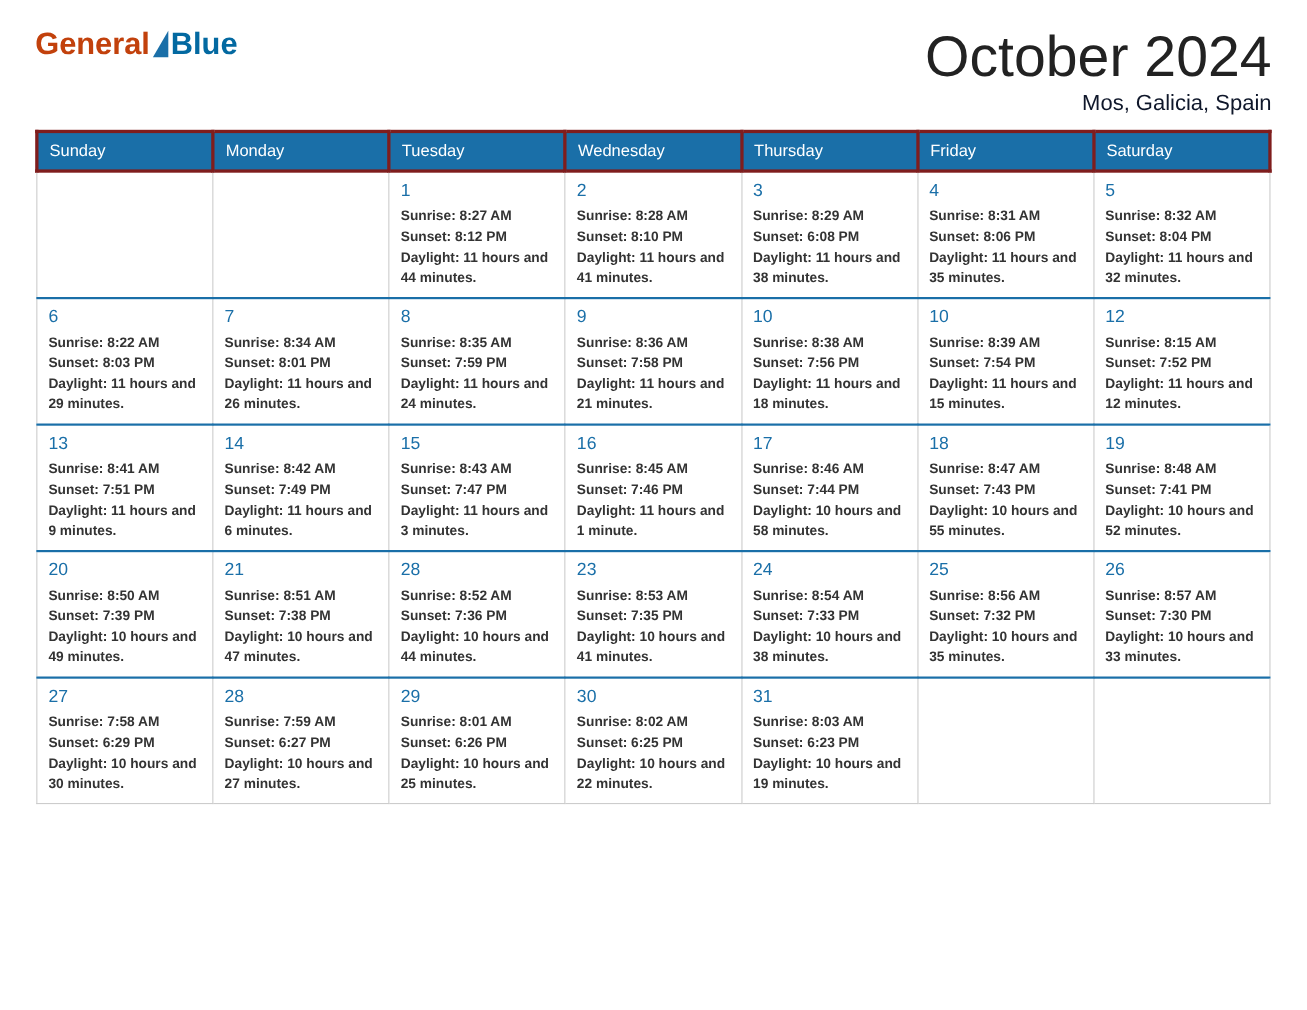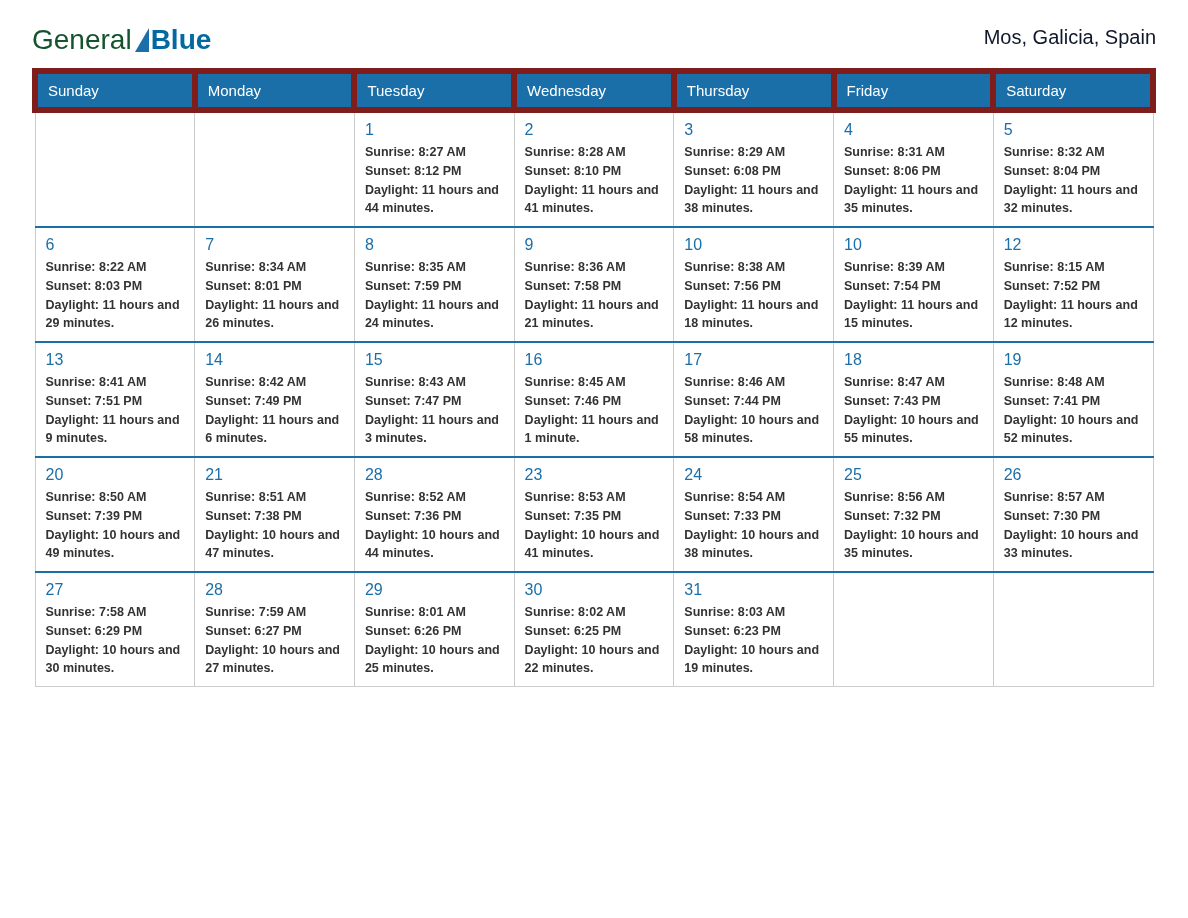--- a/index.html
+++ b/index.html
@@ -16,22 +16,22 @@
       align-items: flex-start;
       margin-bottom: 8px;
     }
     .logo {
       display: flex;
       align-items: center;
       gap: 0;
     }
     .logo-text-general {
       font-size: 28px;
-      font-weight: normal;
-      color: #14532d;
+      font-weight: bold;
+      color: #c2410c;
     }
     .logo-triangle {
       width: 0;
       height: 0;
       border-left: 14px solid transparent;
       border-right: 0px solid transparent;
       border-bottom: 24px solid #1a6fa8;
       display: inline-block;
       margin-left: 3px;
       vertical-align: middle;
@@ -61,21 +61,21 @@
       border-collapse: collapse;
       margin-top: 12px;
     }
     thead tr th {
       background-color: #1a6fa8;
       color: #fff;
       font-size: 15px;
       font-weight: normal;
       padding: 8px 10px;
       text-align: left;
-      border: 6px solid #7f1d1d;
+      border: 3px solid #7f1d1d;
     }
     tbody tr td {
       vertical-align: top;
       padding: 8px 10px;
       border: 1px solid #ccc;
       width: calc(100% / 7);
       font-size: 13px;
       color: #333;
       min-height: 90px;
     }
@@ -102,20 +102,21 @@
 </head>
 <body>
 
 <div class="header-row">
   <div class="logo">
     <span class="logo-text-general">General</span>
     <span class="logo-triangle"></span>
     <span class="logo-blue">Blue</span>
   </div>
   <div class="title-block">
+    <div class="cal-title">October 2024</div>
     <div class="cal-subtitle">Mos, Galicia, Spain</div>
   </div>
 </div>
 
 <table>
   <thead>
     <tr>
     <th>Sunday</th>
         <th>Monday</th>
         <th>Tuesday</th>

